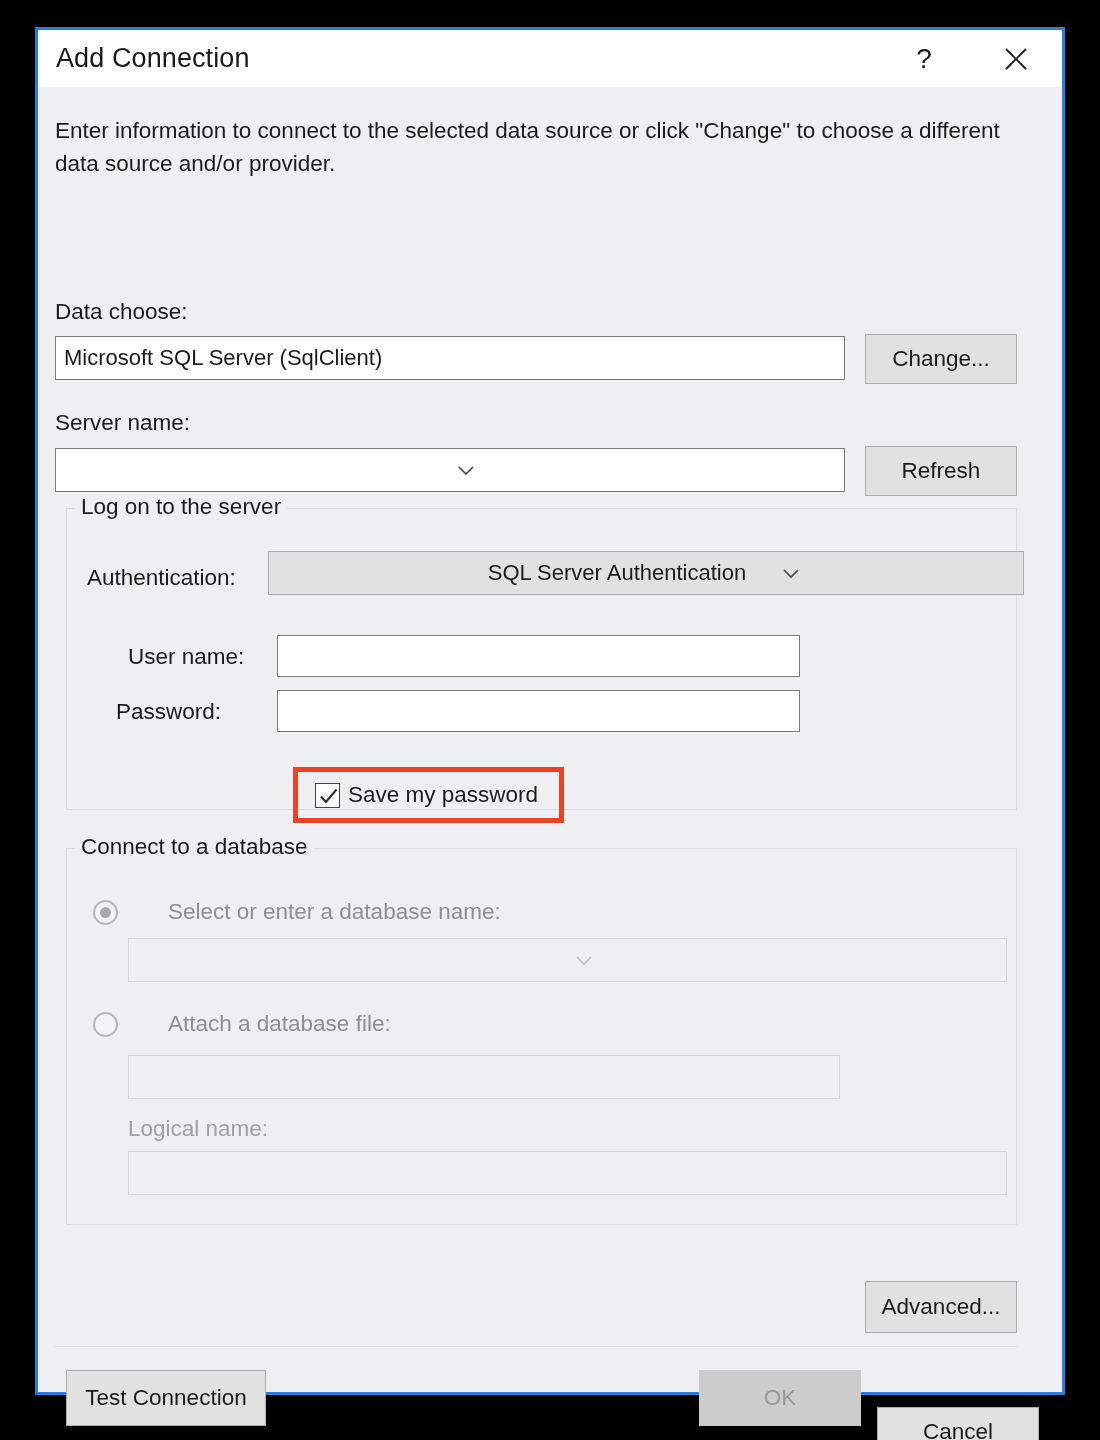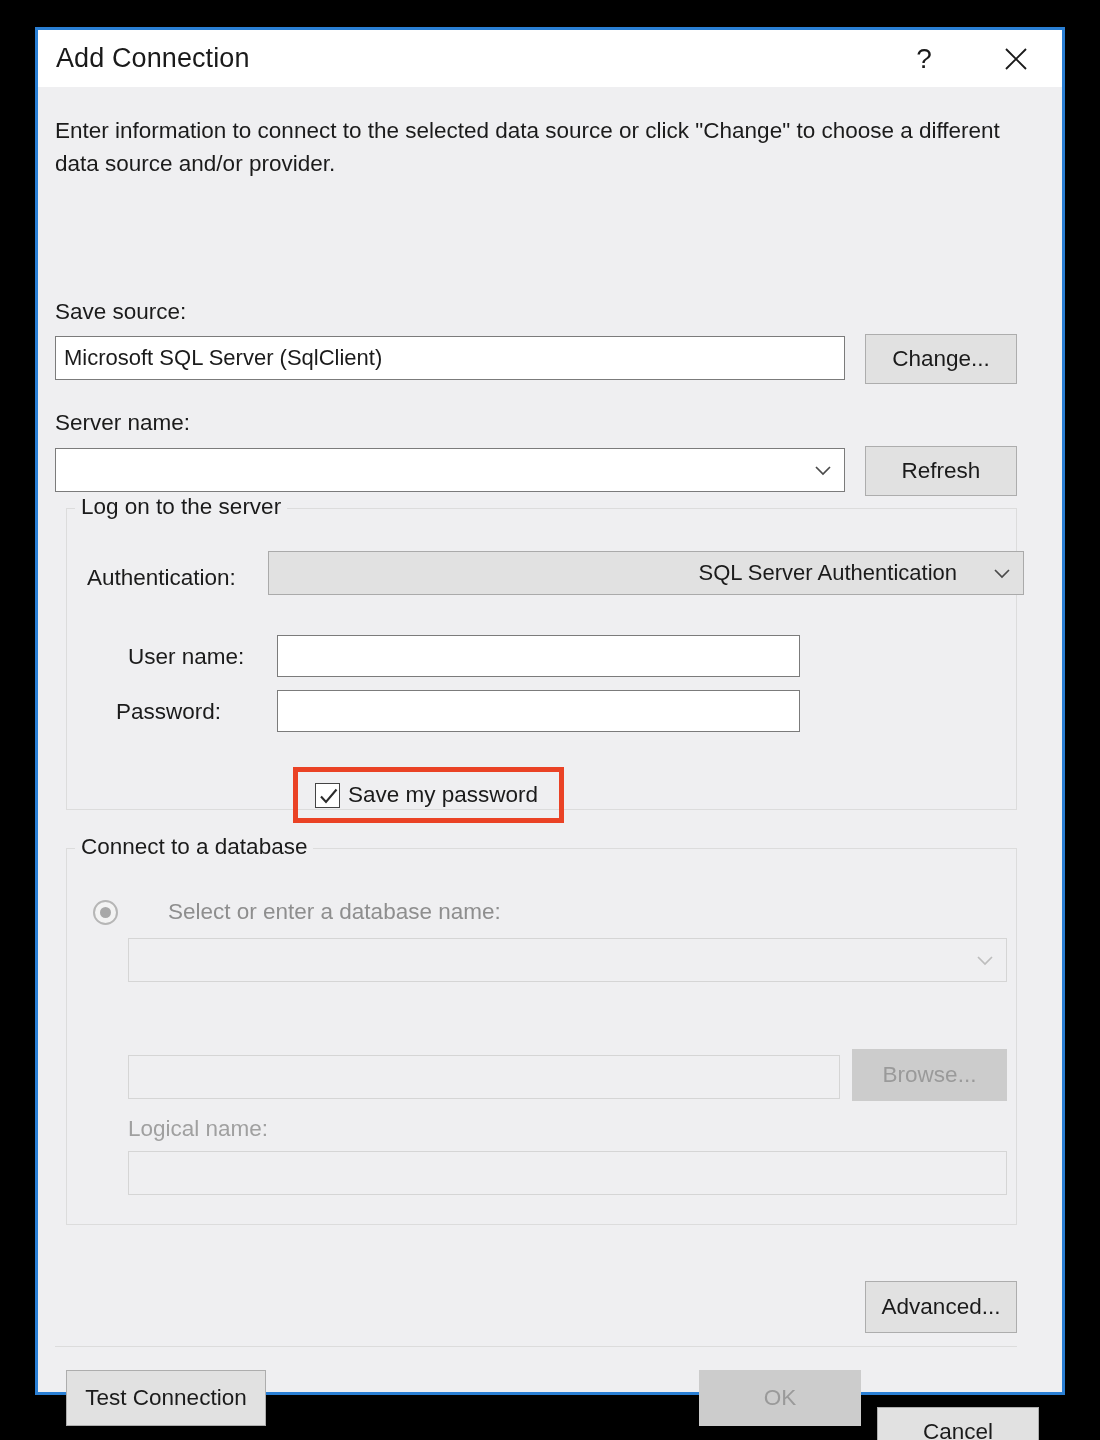--- a/index.html
+++ b/index.html
@@ -109,21 +109,21 @@
   }
 
   
   .combo {
     position: absolute;
     background: #ffffff;
     border: 1px solid #7b7b7b;
     box-sizing: border-box;
     display: flex;
     align-items: center;
-    justify-content: flex-end;
+    justify-content: center;
     font-size: 22px;
     color: #1b1b1b;
     padding-left: 8px;
     padding-right: 12px;
     gap: 36px;
   }
   .combo.grayfill {
     background: #e1e1e1;
     border: 1px solid #aaaaaa;
   }
@@ -275,21 +275,21 @@
       <svg width="26" height="26" viewBox="0 0 26 26">
         <path d="M3 3 L23 23 M23 3 L3 23" stroke="#1a1a1a" stroke-width="1.9" fill="none"></path>
       </svg>
     </div>
   </div>
 
   <div id="dlg-body">
 
     <div id="intro">Enter information to connect to the selected data source or click "Change" to choose a different data source and/or provider.</div>
 
-    <div class="lbl" style="position:absolute;left:17px;top:212px;">Save source:</div>
+    <div class="lbl" style="position:absolute;left:17px;top:212px;">Data choose:</div>
 
     <div class="tbox" style="left:17px;top:249px;width:790px;height:44px;">
       <span>Microsoft SQL Server (SqlClient)</span>
     </div>
 
     <div class="btn" style="left:827px;top:247px;width:152px;height:50px;">Change...</div>
 
     <div class="lbl" style="position:absolute;left:17px;top:323px;">Server name:</div>
 
     <div class="combo" style="left:17px;top:361px;width:790px;height:44px;">
@@ -346,26 +346,29 @@
       <span class="radio-label">Select or enter a database name:</span>
     </div>
 
     <div class="combo disabled" style="left:90px;top:851px;width:879px;height:44px;">
       <span></span>
       <svg class="chev" viewBox="0 0 18 11">
         <path d="M2 2 L9 9 L16 2"></path>
       </svg>
     </div>
 
+    <div class="radio-row" style="left:55px;top:924px;">
+      <span class="radio"></span>
+      <span class="radio-label">Attach a database file:</span>
+    </div>
 
     <div class="tbox disabled" style="left:90px;top:968px;width:712px;height:44px;">
       <span></span>
     </div>
 
-    <div class="btn disabled" style="left:814px;top:962px;width:155px;height:52px;">Browse...</div>
 
     <div class="lbl dim" style="position:absolute;left:90px;top:1029px;">Logical name:</div>
 
     <div class="tbox disabled" style="left:90px;top:1064px;width:879px;height:44px;">
       <span></span>
     </div>
 
     <div class="btn" style="left:827px;top:1194px;width:152px;height:52px;">Advanced...</div>
 
     <div id="footer-sep"></div>

